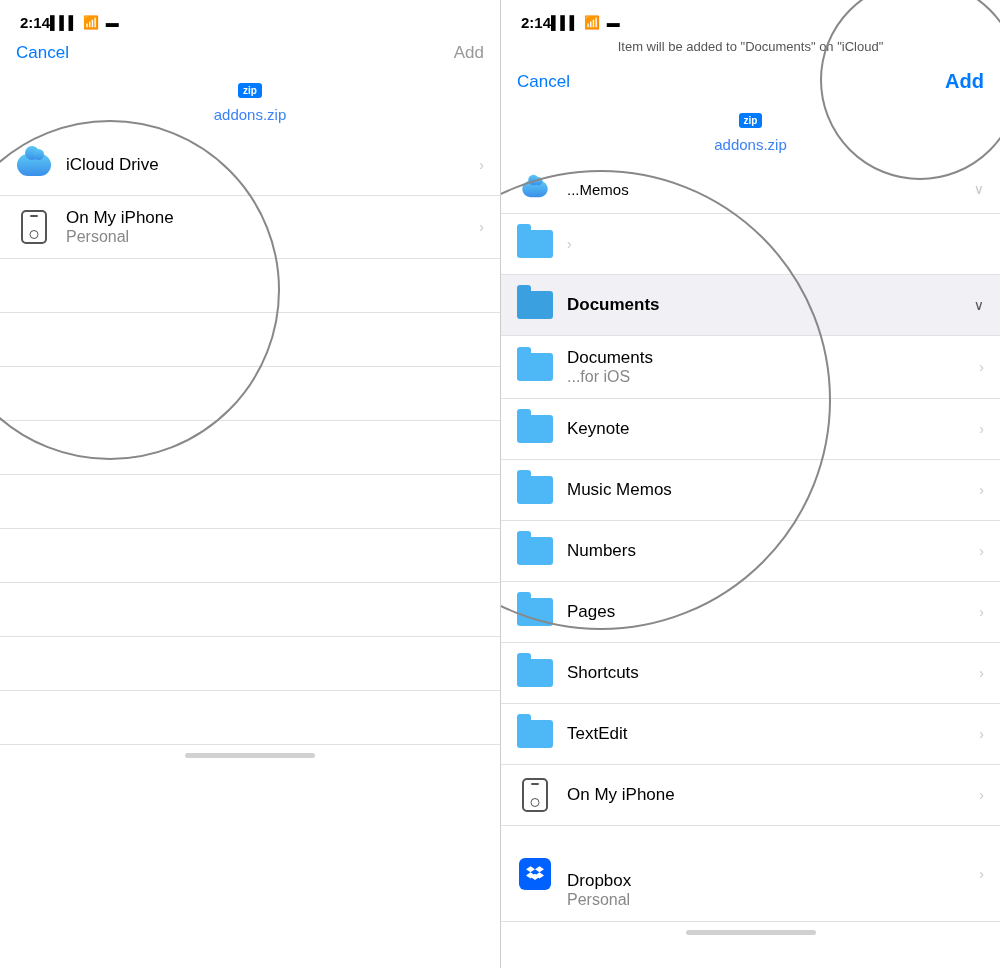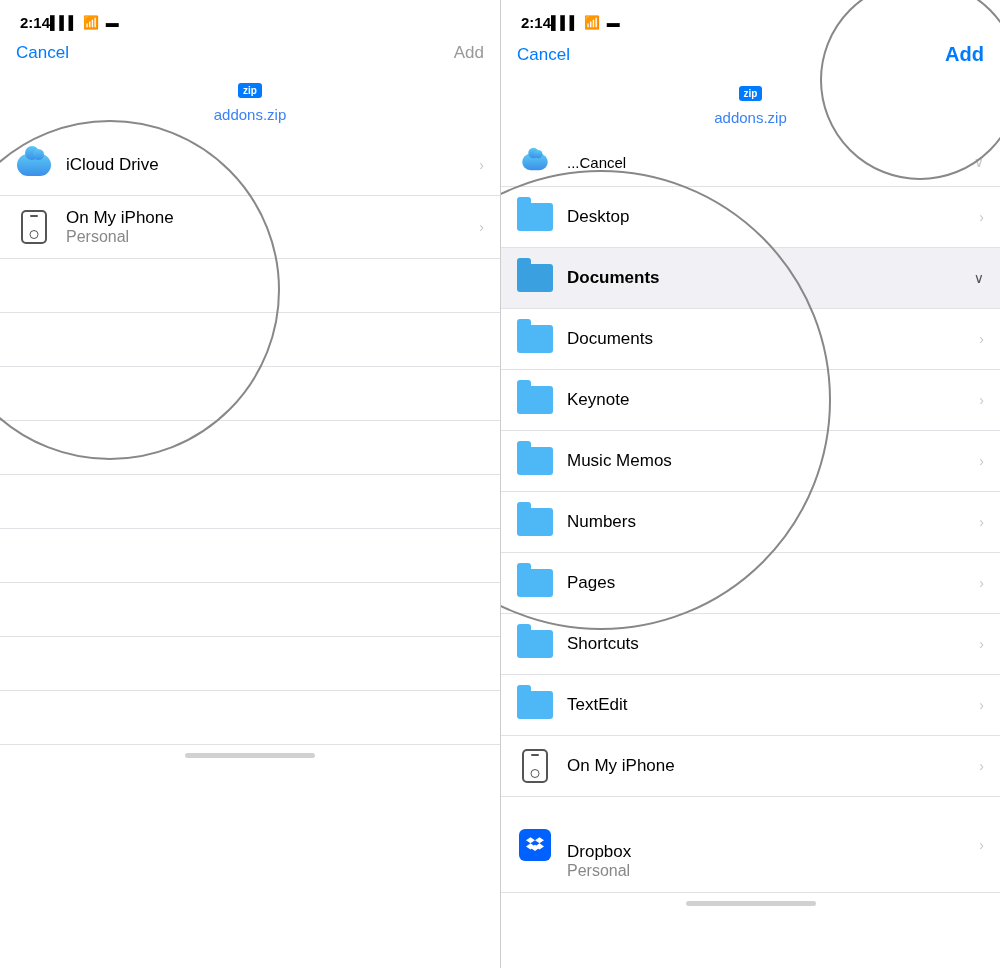--- a/index.html
+++ b/index.html
@@ -295,63 +295,64 @@
 <div class="phone-screen" style="border-left: 1px solid #ccc;">
   <div class="status-bar">
     <span class="status-time">2:14</span>
     <div class="status-icons">
       <span>▌▌▌</span>
       <span>📶</span>
       <span>▬</span>
     </div>
   </div>
 
+  <div class="subtitle">Item will be added to "Documents" on "iCloud"</div>
 
   <div class="nav-bar">
     <span class="nav-cancel">Cancel</span>
     <span class="nav-add active" style="font-size:20px; font-weight:700; color:#007aff;">Add</span>
   </div>
 
   <div class="file-preview">
     <span class="zip-badge">zip</span>
     <span class="file-name">addons.zip</span>
   </div>
 
   <div class="list-section">
 
     <div class="list-item" style="min-height:42px; padding-top:6px; padding-bottom:6px;">
       <div class="list-icon">
         <div class="icloud-icon" style="transform:scale(0.75);"></div>
       </div>
-      <span class="list-label" style="font-size:15px;">...Cancel</span>
+      <span class="list-label" style="font-size:15px;">...Memos</span>
       <span class="chevron">∨</span>
     </div>
 
     <div class="list-item">
       <div class="list-icon">
         <div class="folder-icon"></div>
       </div>
-      <span class="list-label">Desktop</span>
       <span class="chevron">›</span>
     </div>
 
     <div class="list-item selected">
       <div class="list-icon">
         <div class="folder-icon dark"></div>
       </div>
       <span class="list-label" style="font-weight:600;">Documents</span>
       <span class="expand-chevron">∨</span>
     </div>
 
     <div class="list-item">
       <div class="list-icon">
         <div class="folder-icon"></div>
       </div>
       <div style="flex:1;">
         <div class="list-label">Documents</div>
+        <div class="list-sublabel">...for iOS</div>
       </div>
       <span class="chevron">›</span>
     </div>
 
     <div class="list-item">
       <div class="list-icon">
         <div class="folder-icon"></div>
       </div>
       <span class="list-label">Keynote</span>
       <span class="chevron">›</span>

